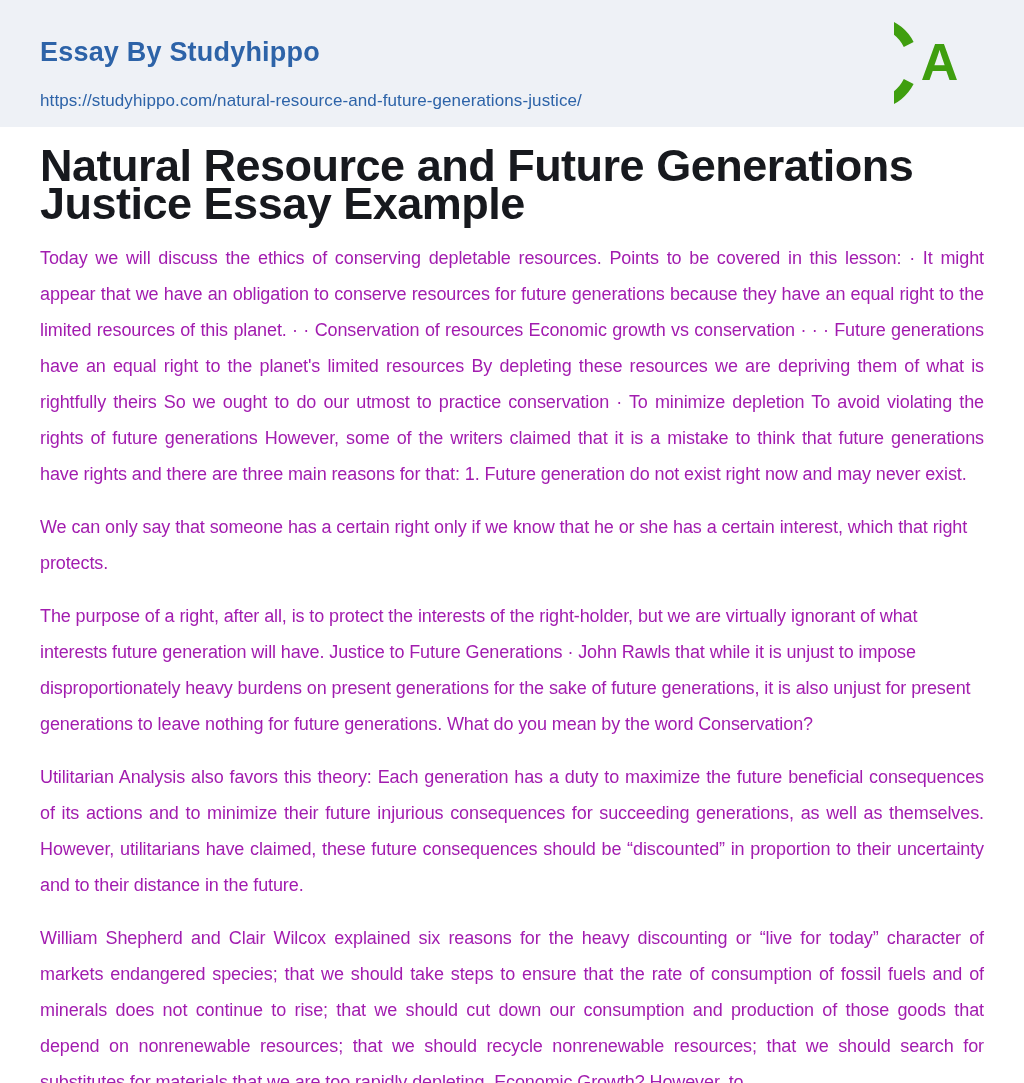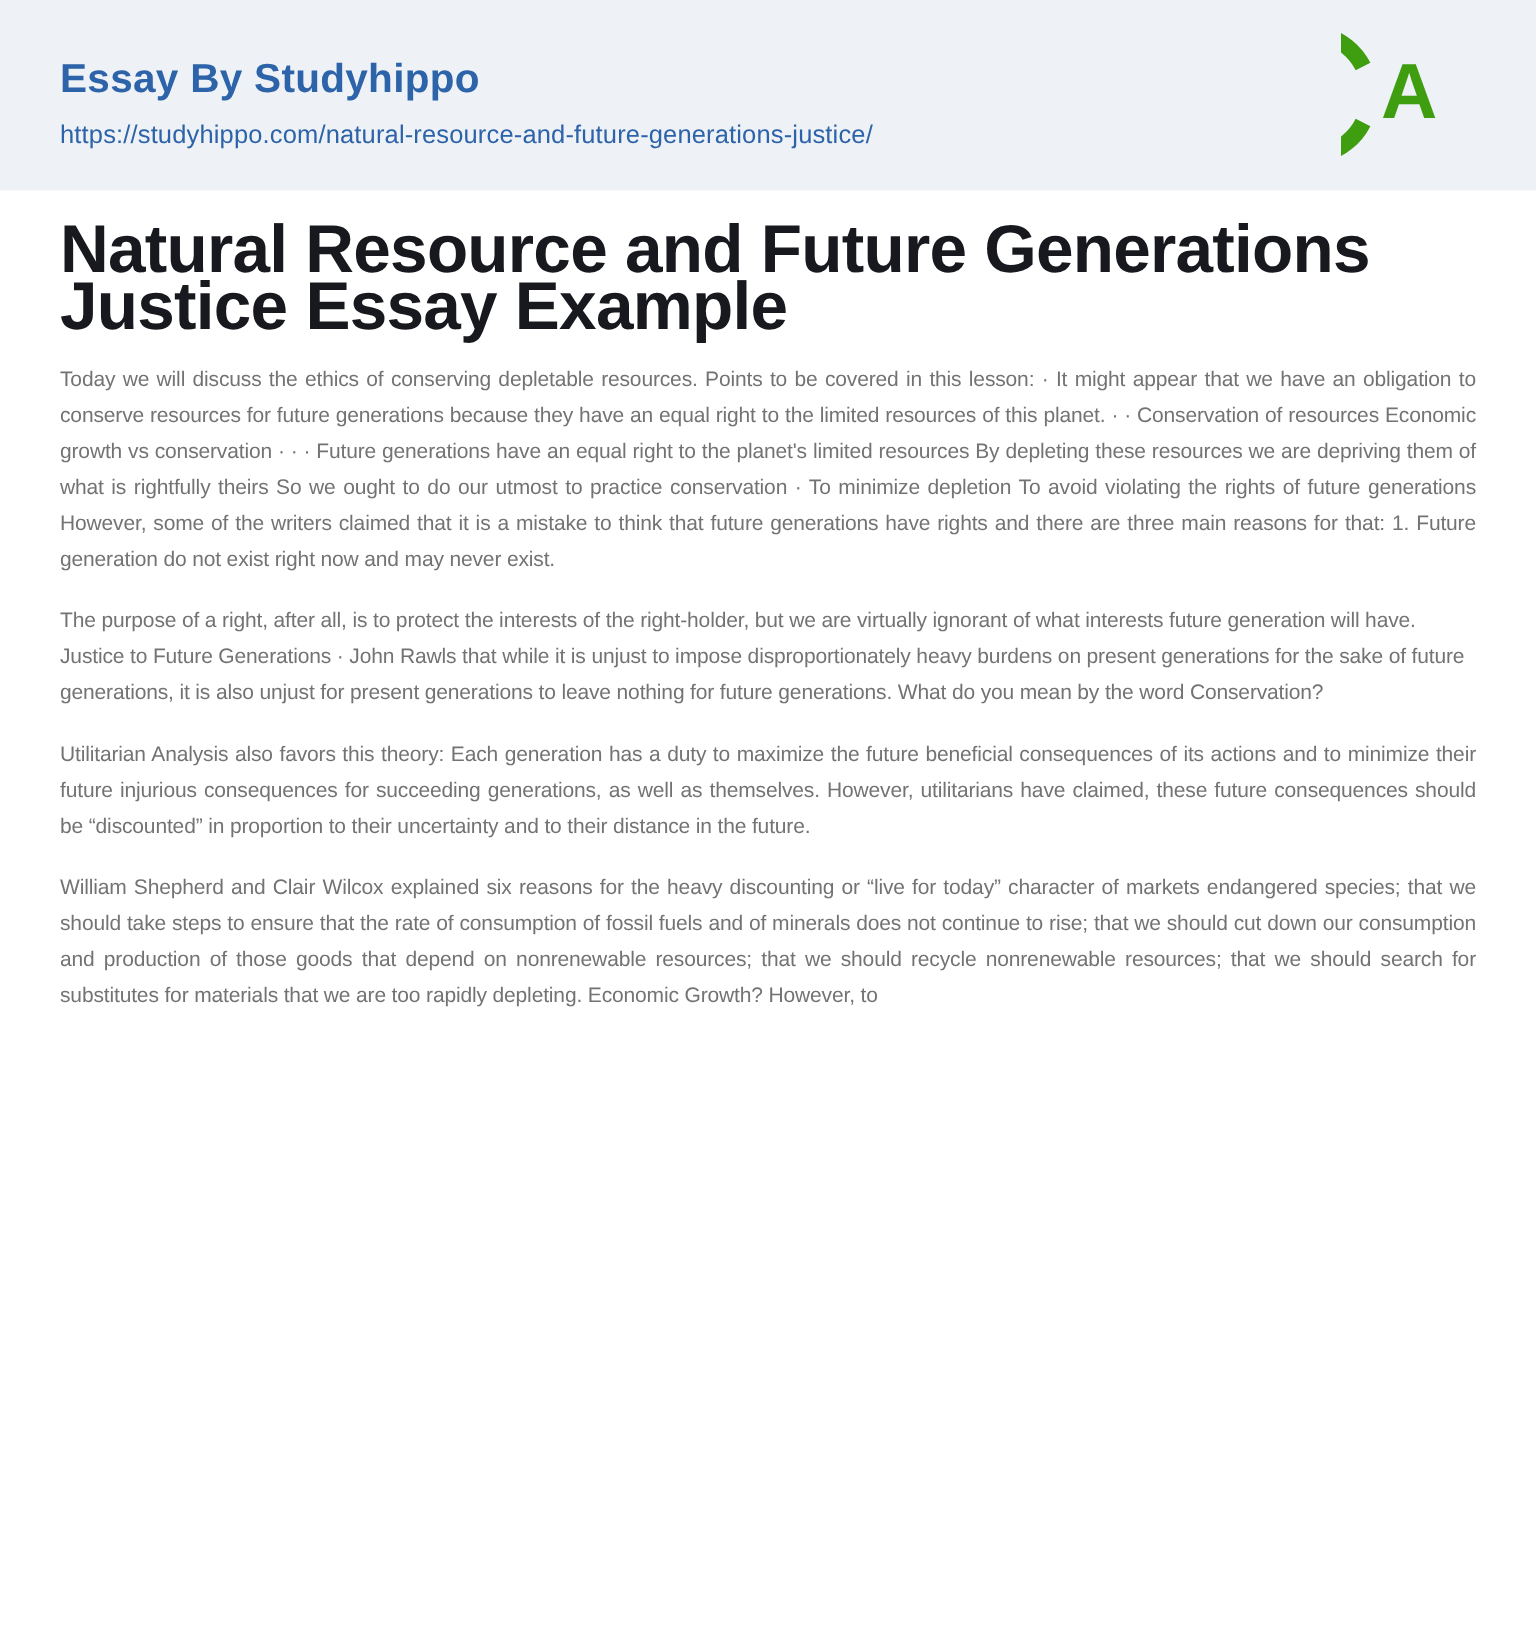--- a/index.html
+++ b/index.html
@@ -26,21 +26,21 @@
   }
   .site-label {
     color: #2d63a8;
     font-size: 27px;
     font-weight: 700;
     letter-spacing: 0.2px;
     line-height: 1.2;
   }
   .page-url {
     display: inline-block;
-    margin-top: 12px;
+    margin-top: 23px;
     color: #2d63a8;
     font-size: 17px;
     font-weight: 400;
     text-decoration: none;
     letter-spacing: 0.1px;
   }
   .logo {
     position: absolute;
     top: 13px;
     right: 30px;
@@ -65,23 +65,23 @@
   .article-title {
     color: #17191e;
     font-size: 45px;
     line-height: 38px;
     font-weight: 800;
     letter-spacing: -0.5px;
     font-family: "Liberation Sans", sans-serif;
   }
   .para {
     margin-top: 17px;
-    color: #737373;
-    font-size: 14px;
-    line-height: 24px;
+    color: #a21caf;
+    font-size: 18px;
+    line-height: 36px;
     letter-spacing: -0.1px;
     text-align: left;
   }
   .para.justified {
     text-align: justify;
   }
 </style>
 </head>
 <body>
 
@@ -99,18 +99,19 @@
         </svg>
       </span>
       <span class="logo-letter">A</span>
     </div>
   </div>
 
   <div class="content">
     <h1 class="article-title">Natural Resource and Future Generations Justice Essay Example</h1>
 
     <p class="para justified">Today we will discuss the ethics of conserving depletable resources. Points to be covered in this lesson: · It might appear that we have an obligation to conserve resources for future generations because they have an equal right to the limited resources of this planet. · · Conservation of resources Economic growth vs conservation · · · Future generations have an equal right to the planet's limited resources By depleting these resources we are depriving them of what is rightfully theirs So we ought to do our utmost to practice conservation · To minimize depletion To avoid violating the rights of future generations However, some of the writers claimed that it is a mistake to think that future generations have rights and there are three main reasons for that: 1. Future generation do not exist right now and may never exist.</p>
+    <p class="para">We can only say that someone has a certain right only if we know that he or she has a certain interest, which that right protects.</p>
     <p class="para">The purpose of a right, after all, is to protect the interests of the right-holder, but we are virtually ignorant of what interests future generation will have. Justice to Future Generations · John Rawls that while it is unjust to impose disproportionately heavy burdens on present generations for the sake of future generations, it is also unjust for present generations to leave nothing for future generations. What do you mean by the word Conservation?</p>
     <p class="para justified">Utilitarian Analysis also favors this theory: Each generation has a duty to maximize the future beneficial consequences of its actions and to minimize their future injurious consequences for succeeding generations, as well as themselves. However, utilitarians have claimed, these future consequences should be “discounted” in proportion to their uncertainty and to their distance in the future.</p>
     <p class="para justified">William Shepherd and Clair Wilcox explained six reasons for the heavy discounting or “live for today” character of markets endangered species; that we should take steps to ensure that the rate of consumption of fossil fuels and of minerals does not continue to rise; that we should cut down our consumption and production of those goods that depend on nonrenewable resources; that we should recycle nonrenewable resources; that we should search for substitutes for materials that we are too rapidly depleting. Economic Growth? However, to</p>
   </div>
 
 </div>
 
 </body></html>

